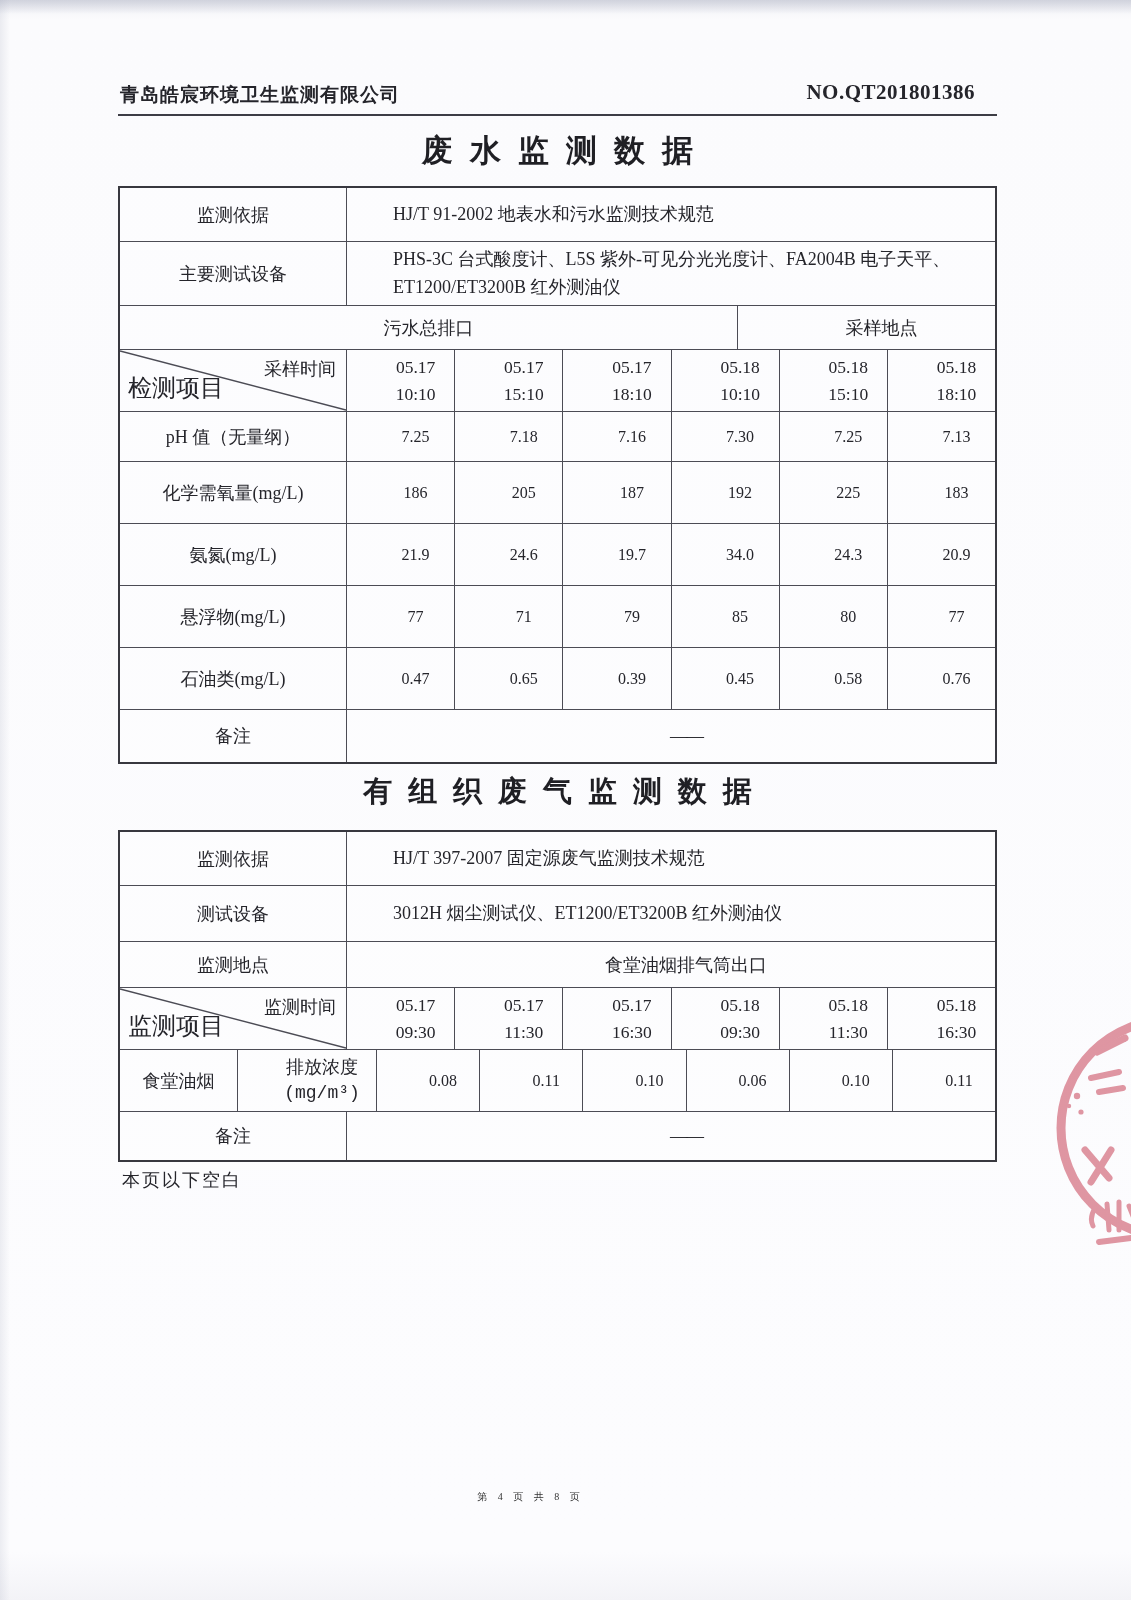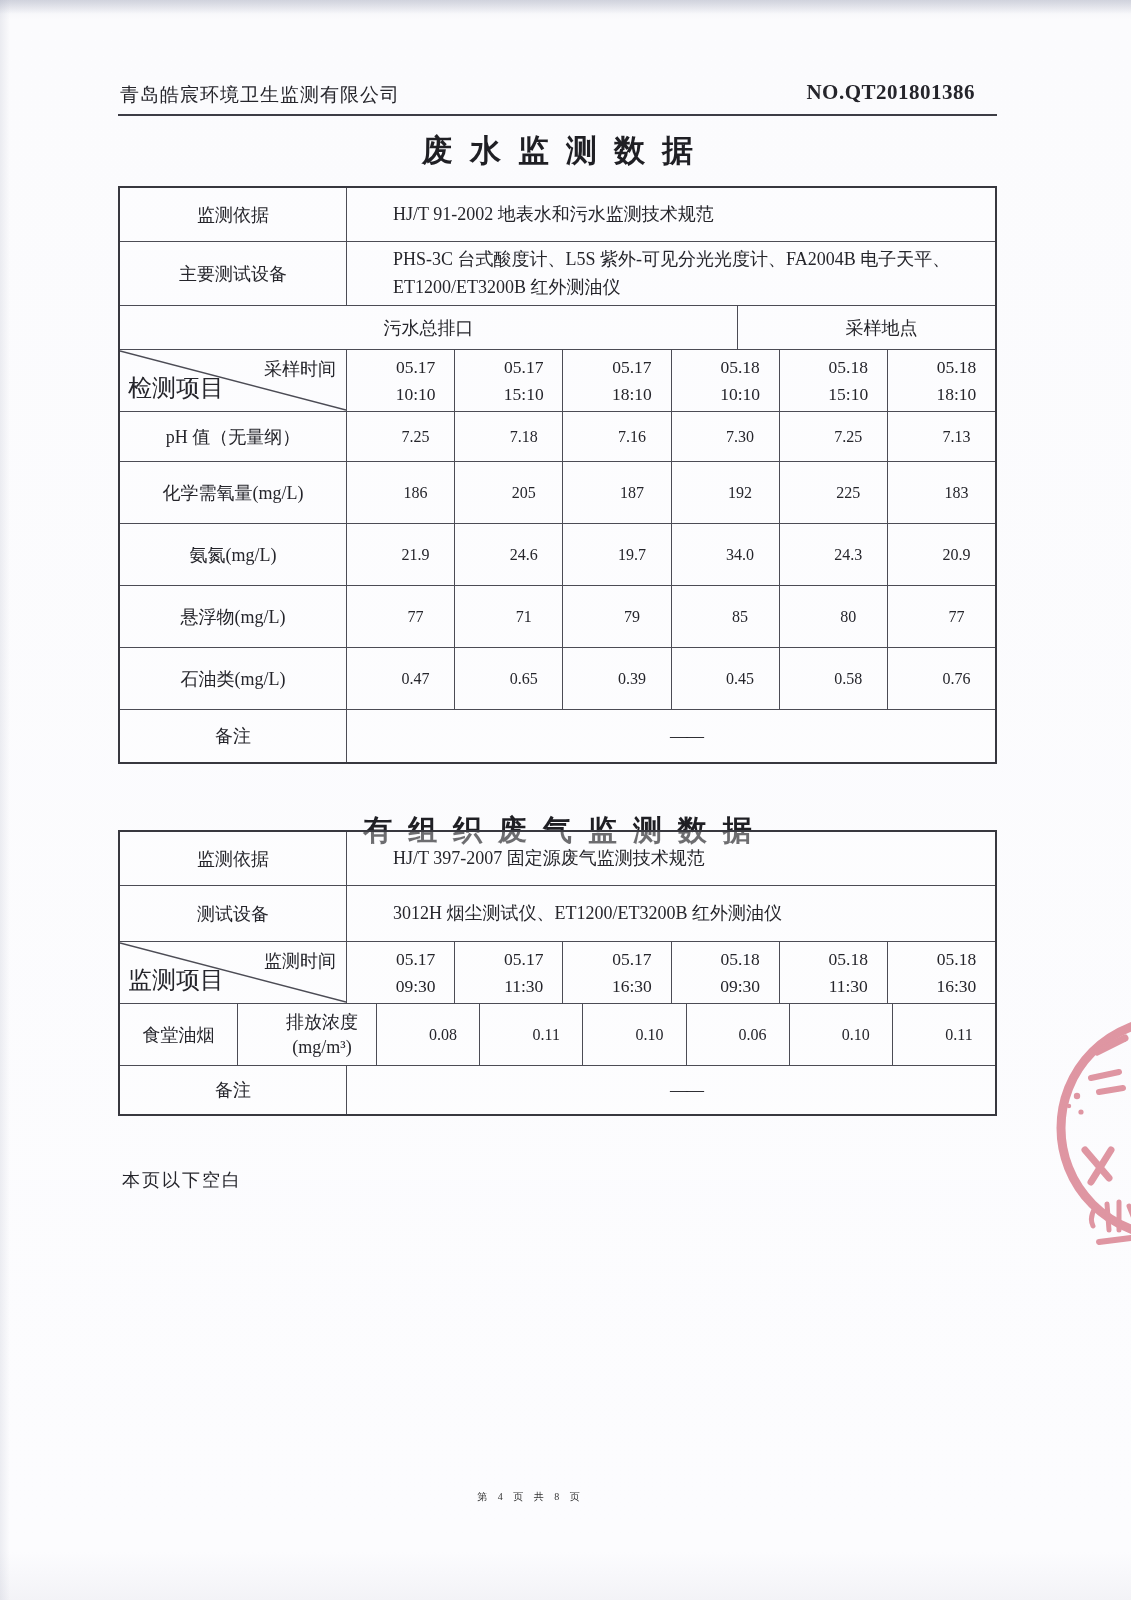--- a/index.html
+++ b/index.html
@@ -22,21 +22,21 @@
   }
   .left-edge {
     position:absolute; top:0; left:0; bottom:0; width:10px;
     background: linear-gradient(90deg, rgba(160,165,185,0.18), rgba(160,165,185,0));
     pointer-events:none;
   }
   .doc-header {
     position:absolute; left:118px; top:80px; width:879px; height:36px;
     border-bottom:2px solid #3d3d45;
   }
-  .company { position:absolute; left:2px; top:2px; font-size:19px; font-weight:normal; letter-spacing:1px; }
+  .company { position:absolute; left:2px; top:2px; font-size:19px; font-weight:bold; letter-spacing:1px; }
   .report-no { position:absolute; right:22px; top:0; font-size:21px; font-weight:bold; letter-spacing:0.5px; }
   .sec-title {
     position:absolute; left:118px; width:879px; text-align:center;
     font-size:31px; font-weight:bold; letter-spacing:0.55em; text-indent:0.55em;
     color:#1f1f24;
   }
   .t1-title { top:130px; }
   .t2-title { top:772px; }
 
   .tbl {
@@ -54,21 +54,21 @@
   .val { flex:1; }
   .val-left { justify-content:flex-start; padding:4px 20px 4px 16px; line-height:1.55; display:flex; align-items:center; text-align:left; }
   .num { font-size:16px; }
   .datecell { flex-direction:column; line-height:1.5; font-size:17.5px; }
   .diag { position:relative; }
   .diag svg { position:absolute; inset:0; width:100%; height:100%; }
   .diag .corner-top { position:absolute; top:7px; right:10px; font-size:18px; }
   .diag .corner-bottom { position:absolute; bottom:7px; left:8px; font-size:24px; }
   .metric { flex-direction:column; line-height:1.35; }
   .sub-item { width:118px; flex:none; }
-  .sub-metric { width:109px; flex:none; }
+  .sub-metric { width:109px; flex:none;font-family:Liberation Mono, monospace; }
   .remark-dash { letter-spacing:-2px; font-size:18px; }
 
   .blank-note { position:absolute; left:122px; top:1168px; font-size:18px; letter-spacing:2px; }
   .page-footer { position:absolute; left:0; top:1490px; width:1061px; text-align:center; font-size:10px; letter-spacing:4px; color:#333; }
 
   .stamp {
     position:absolute; right:-88px; top:1000px; width:180px; height:260px;
     opacity:0.55; pointer-events:none;
   }
 </style>
@@ -176,30 +176,34 @@
       <div class="cell val num">0.45</div>
       <div class="cell val num">0.58</div>
       <div class="cell val num">0.76</div>
     </div>
     <div class="row" style="height:52px">
       <div class="cell lab">备注</div>
       <div class="cell val remark-dash">——</div>
     </div>
   </div>
 
-  <div class="sec-title t2-title" style="font-size:29px;margin-top:39px;">有组织废气监测数据</div>
+  <div class="sec-title t2-title" style="font-size:29px;">有组织废气监测数据</div>
 
   <div class="tbl t2">
     <div class="row" style="height:54px">
       <div class="cell lab">监测依据</div>
       <div class="cell val val-left">HJ/T 397-2007 固定源废气监测技术规范</div>
     </div>
     <div class="row" style="height:56px">
       <div class="cell lab">测试设备</div>
       <div class="cell val val-left">3012H 烟尘测试仪、ET1200/ET3200B 红外测油仪</div>
+    </div>
+    <div class="row" style="height:46px">
+      <div class="cell lab">监测地点</div>
+      <div class="cell val">食堂油烟排气筒出口</div>
     </div>
     <div class="row" style="height:62px">
       <div class="cell lab diag">
         <svg viewBox="0 0 227 62" preserveAspectRatio="none">
             <line x1="0" y1="1" x2="227" y2="61" stroke="#4c4c55" stroke-width="1.4"></line>
           </svg>
         <span class="corner-top">监测时间</span>
         <span class="corner-bottom">监测项目</span>
       </div>
       <div class="cell val datecell">

